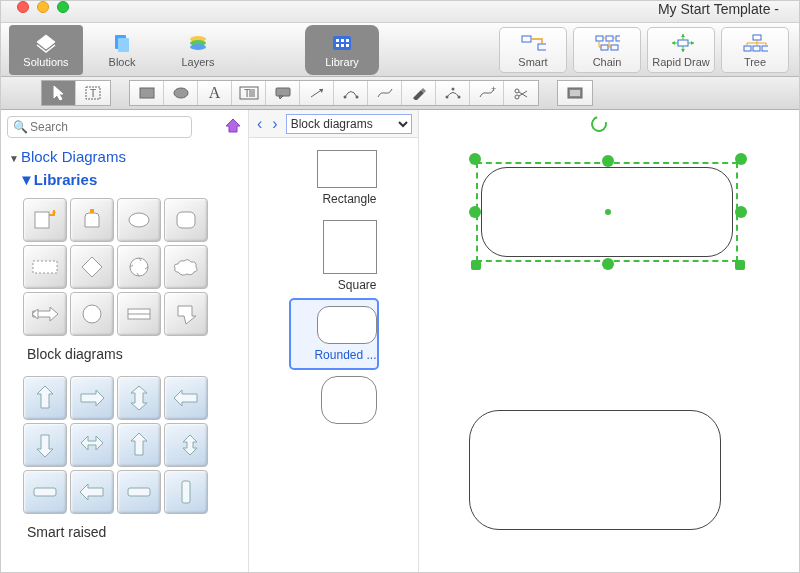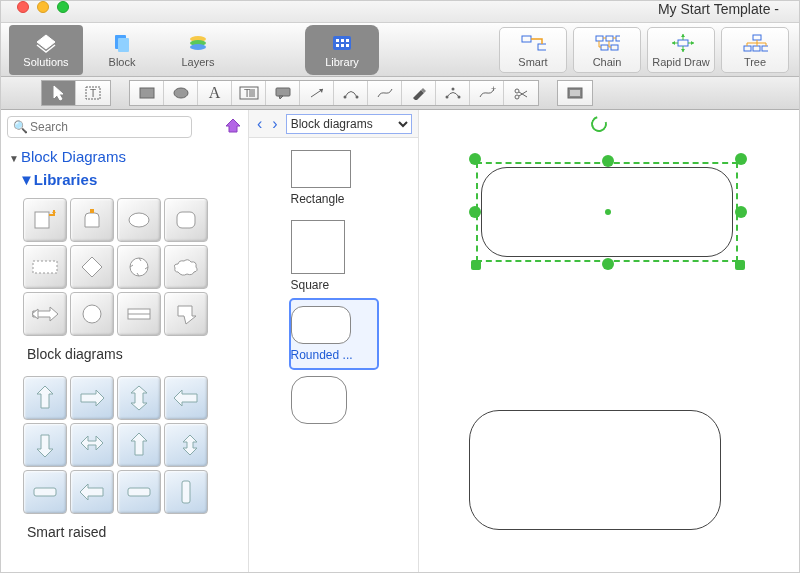--- a/index.html
+++ b/index.html
@@ -42,21 +42,21 @@
   .libgrid{display:grid; grid-template-columns:repeat(4,44px); grid-auto-rows:44px; gap:3px;}
   .libcell{background:linear-gradient(145deg,#fefefe,#d7d7d7); border:1px solid #bbb; border-radius:4px; display:flex;align-items:center;justify-content:center; box-shadow:inset 1px 1px 2px rgba(255,255,255,.8), inset -1px -1px 2px rgba(0,0,0,.15);}
   .libgrid.blue .libcell{background:linear-gradient(160deg,#f0f6fc,#c2d6ea);}
   .liblabel{padding:6px 0 10px 26px; font-size:14px; color:#333;}
   
   .libpanel { width:170px; border-right:1px solid #e0e0e0; display:flex; flex-direction:column;}
   .libhead { height:28px; display:flex; align-items:center; gap:6px; padding:0 6px; background:#f6f6f6; border-bottom:1px solid #e0e0e0;}
   .libhead .nav{color:#3a6fe0; font-size:16px; padding:0 2px;}
   .libhead select{flex:1; height:20px; font-size:12px; border:1px solid #93aef2; background:#fff; color:#333;}
   .shapes{flex:1; overflow:auto; padding:6px 0; display:flex; flex-direction:column; align-items:center; gap:2px;}
-  .shapeitem{width:86px; display:flex; flex-direction:column; align-items:flex-start; gap:4px; padding:6px 0; border-radius:3px;}
+  .shapeitem{width:86px; display:flex; flex-direction:column; align-items:flex-end; gap:4px; padding:6px 0; border-radius:3px;}
   .shapeitem.selected{outline:2px solid #5a8cff; background:#eef4ff;}
   .shapeitem .shp{width:60px; height:38px; border:1px solid #888; background:#fff;}
   .shp.square{width:54px;height:54px;}
   .shp.round{border-radius:12px;}
   .shp.round2{border-radius:16px; width:56px; height:48px;}
   .shapeitem .shlabel{font-size:12px; color:#333;}
   .shapeitem.selected .shlabel{color:#1e5bd6;}
   
   .canvas { flex:1; background:#fff; position:relative; }
   .canvashape { position:absolute; border:1.5px solid #444; background:#fff; border-radius:26px;}

